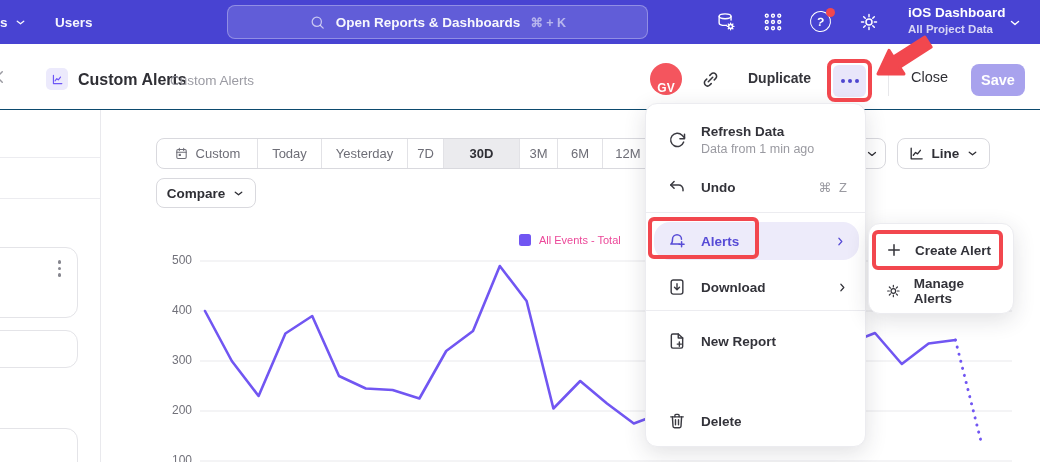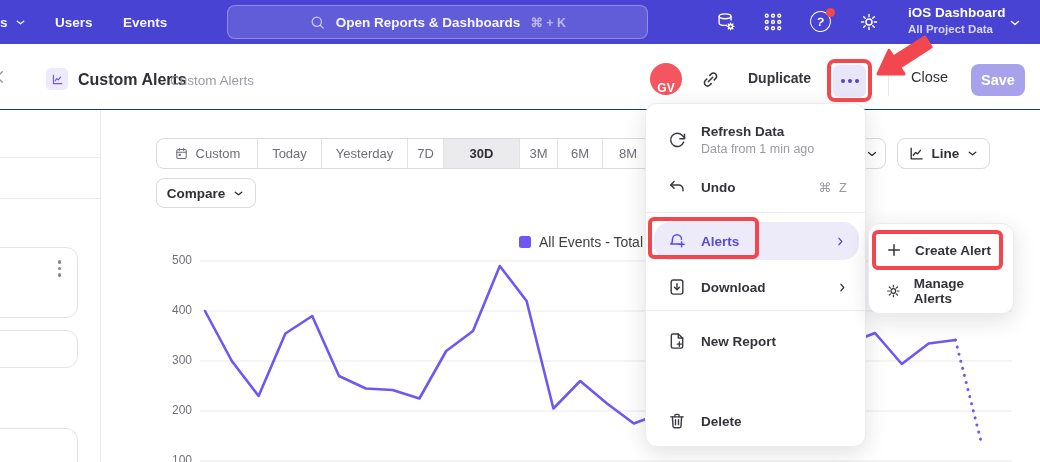--- a/index.html
+++ b/index.html
@@ -68,21 +68,21 @@
   .line-btn{position:absolute;left:897px;top:138px;width:93px;height:31px;background:#fff;border:1px solid #d9d9de;
             border-radius:8px;display:flex;align-items:center;justify-content:center;gap:7px;z-index:3;
             font-size:13.5px;font-weight:600;color:#2f2f35;cursor:pointer}
   .compare-btn{position:absolute;left:156px;top:178px;width:100px;height:30px;background:#fff;border:1px solid #d9d9de;
                border-radius:8px;display:flex;align-items:center;justify-content:center;gap:7px;
                font-size:13.5px;font-weight:600;color:#2f2f35;z-index:2;cursor:pointer}
 
   
   .legend{position:absolute;left:519px;top:234px;display:flex;align-items:center;gap:8px;z-index:2;cursor:pointer}
   .legend .swatch{width:12px;height:12px;border-radius:2.5px;background:#6e56f7}
-  .legend .llabel{font-size:14px;color:#404040}
+  .legend .llabel{font-size:11px;color:#ec4899}
   .ytick{position:absolute;left:150px;width:42px;text-align:right;font-size:12px;color:#71717a;z-index:1}
   #chart-svg{position:absolute;left:0;top:0;z-index:1;pointer-events:none}
   .gridline{stroke:#e9e9ec;stroke-width:1}
 
   
   .menu{position:absolute;left:645px;top:103px;width:221px;height:344px;background:#fff;border:1px solid #ececf0;
         border-radius:12px;box-shadow:0 6px 22px rgba(40,40,60,.14);z-index:10}
   .mrow{position:absolute;left:0;width:100%;display:flex;align-items:center;gap:14px;
         padding:0 16px 0 21px;cursor:pointer}
   .mlabel{font-size:13.5px;font-weight:600;color:#33333a}
@@ -115,23 +115,20 @@
   <nav class="topnav">
     <div class="nav-item" style="left:0px">
       <span>s</span>
       <svg width="13" height="13" viewBox="0 0 24 24">
           <path d="M6 9.5l6 5 6-5" fill="none" stroke="currentColor" stroke-width="2.4" stroke-linecap="round" stroke-linejoin="round"></path>
         </svg>
     </div>
     <div class="nav-item" style="left:55px">
       <span>Users</span>
     </div>
-    <div class="nav-item" style="left:123px">
-      <span>Events</span>
-    </div>
 
     <div class="search-pill">
       <svg width="17" height="17" viewBox="0 0 24 24" style="color:rgba(255,255,255,.65)">
           <circle cx="11" cy="11" r="6.5" fill="none" stroke="currentColor" stroke-width="1.8"></circle>
           <path d="M15.8 15.8L20 20" stroke="currentColor" stroke-width="1.8" stroke-linecap="round"></path>
         </svg>
       <span class="q">Open Reports &amp; Dashboards</span>
       <span class="ks">⌘ + K</span>
     </div>
 
@@ -244,21 +241,21 @@
     <div class="seg selected" style="width:76px">
         <span>30D</span>
       </div>
     <div class="seg" style="width:38px">
         <span>3M</span>
       </div>
     <div class="seg" style="width:45px">
         <span>6M</span>
       </div>
     <div class="seg" style="width:50px">
-        <span>8M</span>
+        <span>12M</span>
       </div>
   </div>
 
   <div class="ghost-select">
     <svg width="14" height="14" viewBox="0 0 24 24">
         <path d="M6 9.5l6 5 6-5" fill="none" stroke="currentColor" stroke-width="2.2" stroke-linecap="round" stroke-linejoin="round"></path>
       </svg>
   </div>
 
   <div class="line-btn">

